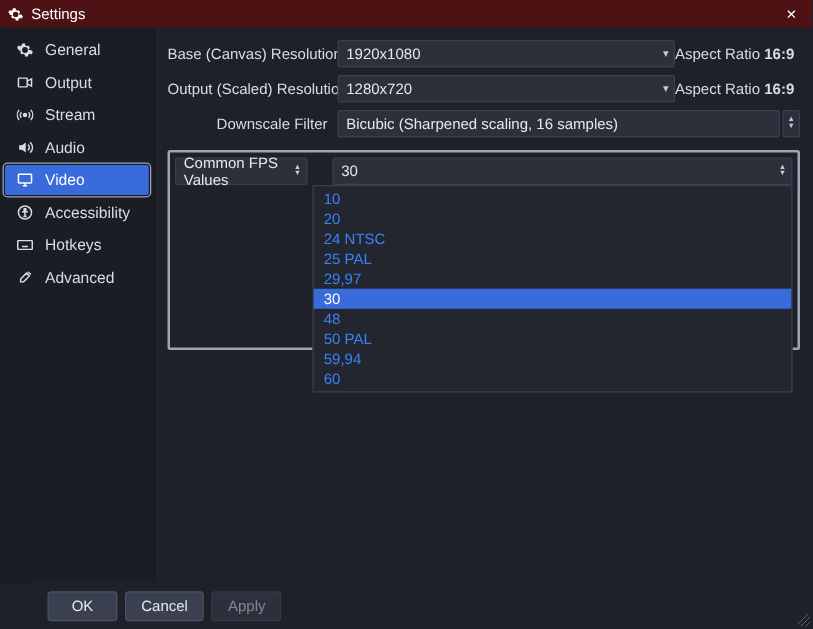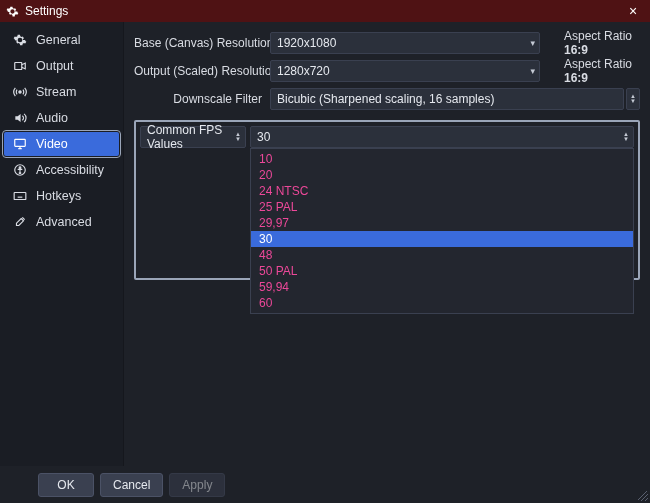--- a/index.html
+++ b/index.html
@@ -78,42 +78,42 @@
     color: #e5e8ee;
     position: relative;
     border-radius: 2px;
   }
   .combo .caret, .stepper .caret {
     position: absolute; right: 4px; top: 50%; transform: translateY(-50%);
     color: #c5cad4; font-size: 9px; line-height:1;
   }
   .aspect {
     width: 100px; flex: 0 0 100px;
-    text-align: left; padding-left: 24px;
+    text-align: left; padding-left: 0;
     font-size: 12px;
   }
   .aspect b { font-weight: 700; }
   .spin {
     width: 14px; height: 22px;
     background: #2b303b;
     border: 1px solid #3a4050;
     display:flex; flex-direction:column; align-items:center; justify-content:center;
     gap:1px; border-radius:2px;
   }
   .spin .tri { font-size:6px; color:#c5cad4; line-height:.6; }
   .fps-frame {
     margin-top: 8px;
     border: 2px solid #9aa5b8;
     border-radius: 2px;
     padding: 4px 4px 4px 4px;
     position: relative;
     height: 160px;
   }
   .fps-row {
-    display:flex; align-items:center; gap:4px; height:22px;
+    display:flex; align-items:center; gap:20px; height:22px;
   }
   .fps-label {
     background: #2b303b;
     border: 1px solid #3a4050;
     height: 22px;
     padding: 0 6px;
     display:flex; align-items:center;
     color:#e5e8ee;
     width: 106px;
     position:relative;
@@ -134,21 +134,21 @@
   .dropdown {
     position: absolute;
     left: 114px; right: 4px; top: 26px;
     background: #23262f;
     border: 1px solid #3a4050;
     padding: 2px 0;
     z-index: 10;
   }
   .drop-item {
     padding: 1px 8px;
-    color: #ec4899;
+    color: #3b82f6;
     cursor: pointer;
     font-size: 12px;
     height: 16px;
     display:flex; align-items:center;
   }
   .drop-item.sel { background: #3a6bdc; color: #fff; }
   .footer {
     position: absolute;
     bottom: 0; left: 0; right: 0;
     height: 37px;

